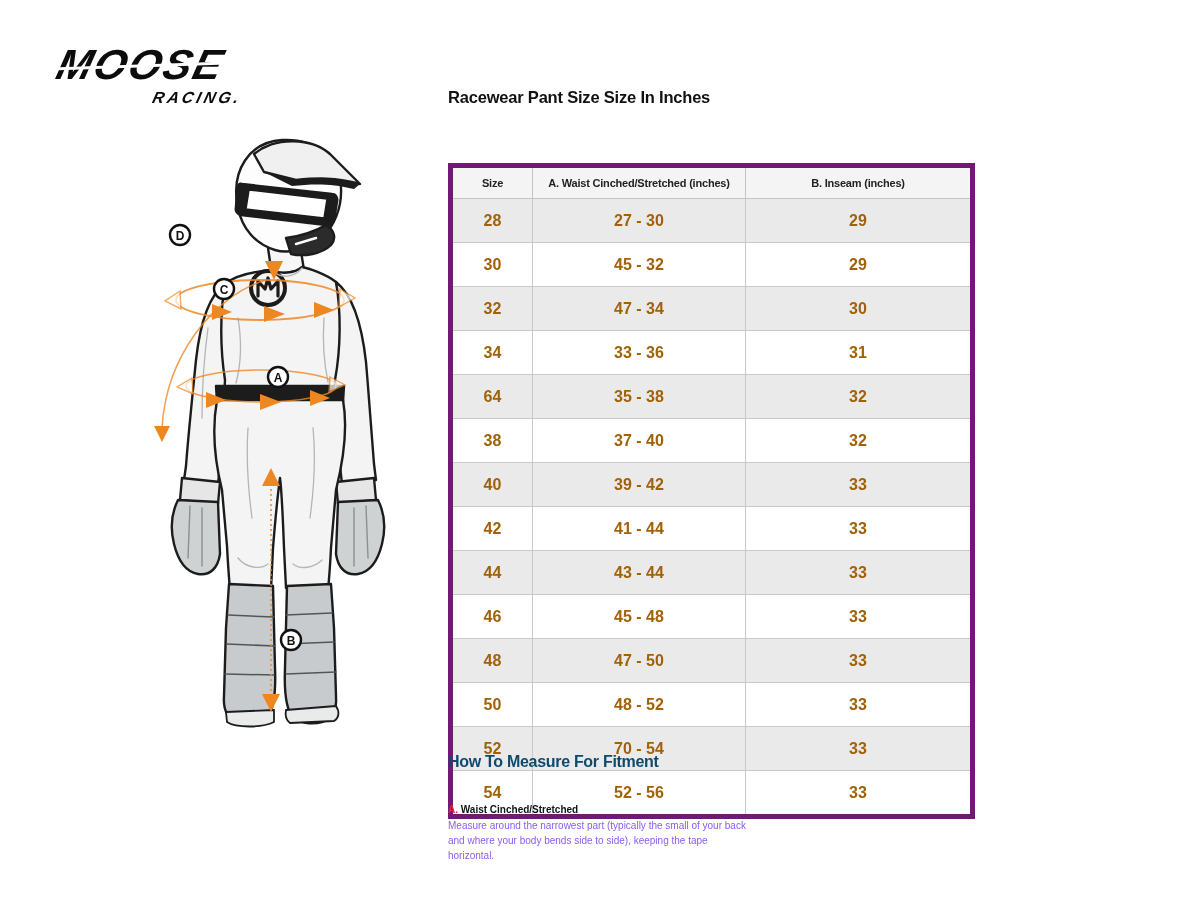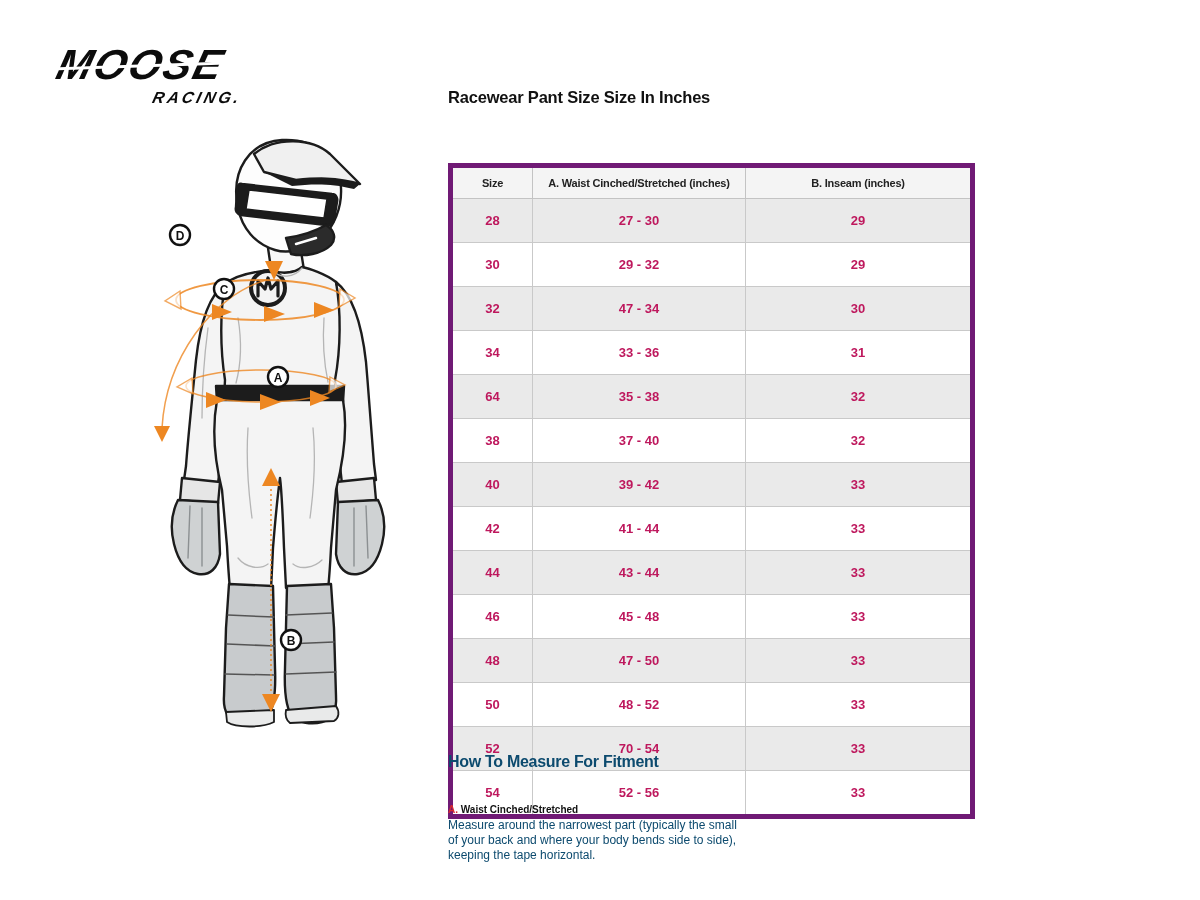--- a/index.html
+++ b/index.html
@@ -20,33 +20,33 @@
   .figure text{font-family:"Liberation Sans",sans-serif;font-weight:bold;font-size:12px;
               text-anchor:middle;fill:#111;}
 
   
   .chart-title{position:absolute;left:448px;top:88px;font-size:16.5px;font-weight:bold;
               letter-spacing:-0.2px;color:#111;}
   .size-table{position:absolute;left:448px;top:125px;width:522px;border-collapse:collapse;
               table-layout:fixed;border:5px solid #701a75;margin-top:38px;}
   .size-table th{height:28px;background:#f4f4f4;font-size:11px;font-weight:bold;color:#222;
               border:1px solid #c3c3c3;letter-spacing:-0.2px;text-align:center;}
-  .size-table td{height:41px;font-size:13px;font-weight:bold;text-align:center;color:#be185d;
+  .size-table td{height:41px;font-size:16px;font-weight:bold;text-align:center;color:#a16207;
               border:1px solid #c9c9c9;background:#ffffff;}
   .size-table tbody tr:nth-child(odd) td{background:#eaeaea;}
 
   
   .measure-heading{position:absolute;left:448px;top:753px;font-size:16px;font-weight:bold;
               letter-spacing:-0.3px;color:#0c4a6e;}
   .measure-col{position:absolute;top:780px;}
   .measure-col.col-a{left:448px;width:302px;}
   .measure-col.col-b{left:778px;width:308px;}
   .measure-head{font-size:10px;font-weight:bold;color:#111;margin-bottom:3px;margin-top:24px;}
   .measure-letter{color:#d8292f;}
-  .measure-text{font-size:12px;line-height:15px;color:#0c4a6e;}
+  .measure-text{font-size:10px;line-height:15px;color:#8b5cf6;}
 
   
   .disclaimer{position:absolute;left:57px;top:817px;width:400px;font-size:10.5px;
               line-height:14px;color:#111;letter-spacing:-0.1px;}
 </style>
 </head>
 <body>
 
 <div class="page">
 
@@ -163,21 +163,21 @@
       </tr>
     </thead>
     <tbody>
         <tr>
           <td>28</td>
           <td>27 - 30</td>
           <td>29</td>
         </tr>
         <tr>
           <td>30</td>
-          <td>29 - 32</td>
+          <td>45 - 32</td>
           <td>29</td>
         </tr>
         <tr>
           <td>32</td>
           <td>47 - 34</td>
           <td>30</td>
         </tr>
         <tr>
           <td>34</td>
           <td>33 - 36</td>

